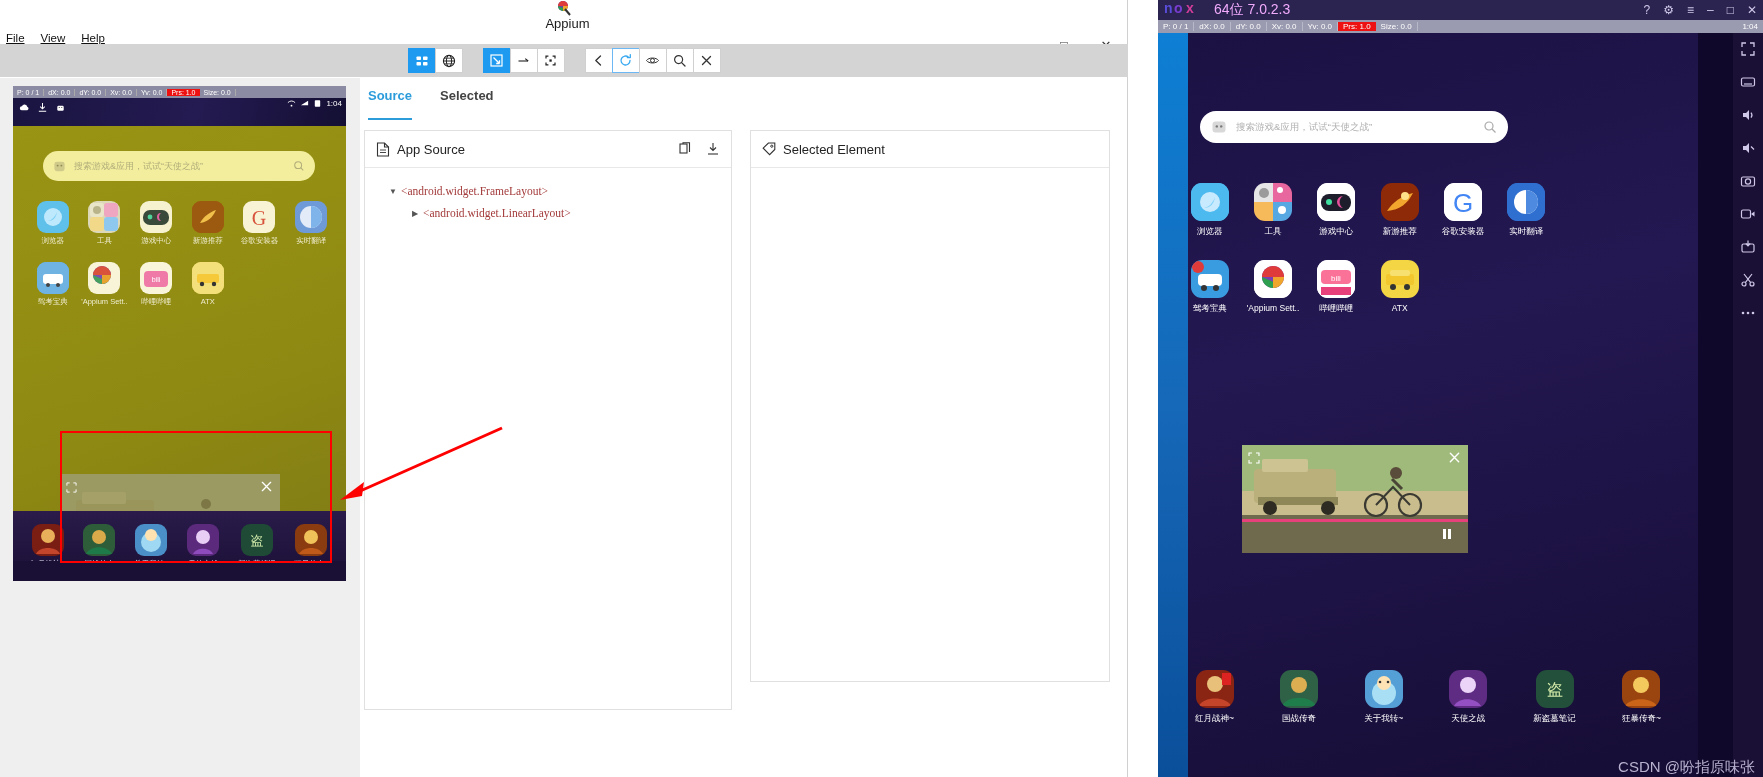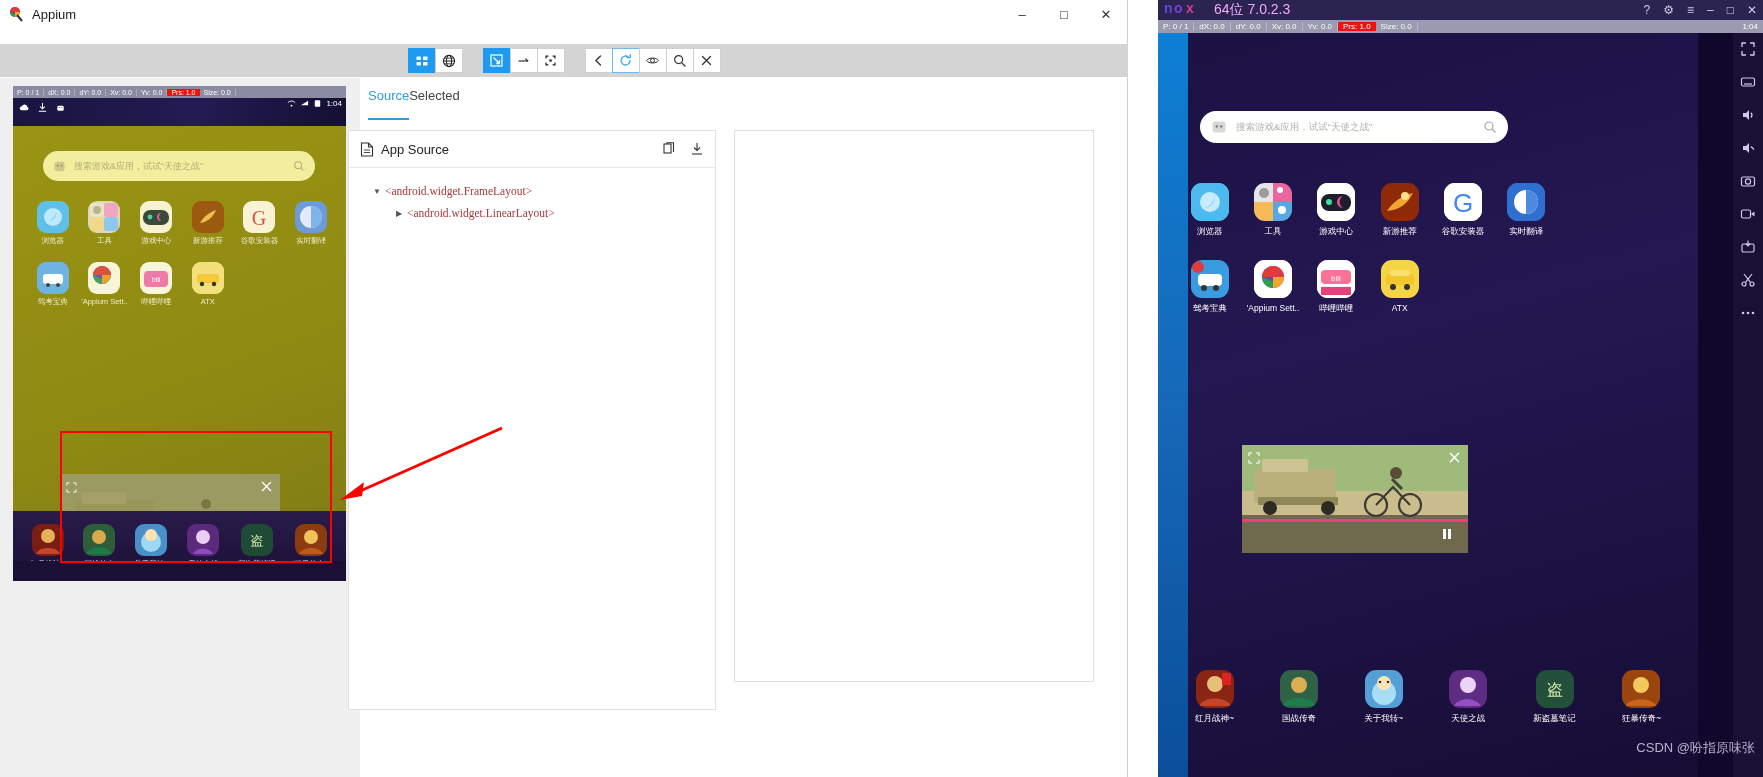--- a/index.html
+++ b/index.html
@@ -10,21 +10,21 @@
   }
   .screen { position: relative; width: 1763px; height: 777px; }
 
   
   .appium-win {
     position: absolute; left: 0; top: 0; width: 1128px; height: 777px;
     background: #ffffff; border-right: 1px solid #d0d0d0;
   }
   .titlebar {
     height: 28px; display: flex; align-items: center;
-    padding-left: 8px; background: #ffffff;
+    padding-left: 8px; background: #ffffff; flex-direction: column;
   }
   .app-logo { width: 16px; height: 16px; margin-right: 8px; position: relative; }
   .app-title { font-size: 13px; color: #1a1a1a; }
   .win-controls { margin-left: auto; display: flex; height: 28px; }
   .win-btn {
     width: 42px; height: 28px; display: flex; align-items: center;
     justify-content: center; font-size: 13px; color: #333; cursor: pointer;
   }
 
   .menubar { height: 20px; display: flex; align-items: center; padding-left: 6px; gap: 16px; }
@@ -107,27 +107,27 @@
   .dock-app .ic { width: 32px; height: 32px; border-radius: 9px; overflow: hidden; position: relative; }
   .dock-app .lb { font-size: 7.5px; color: #e9e6f5; white-space: nowrap; }
   .nav-bar {
     position: absolute; left: 0; bottom: 0; width: 100%; height: 20px;
     background: #1a1036;
   }
 
   
   .tabs {
     position: absolute; left: 368px; top: 88px; width: 760px; height: 32px;
-    display: flex; padding-left: 0px;
+    display: flex; gap: 28px; padding-left: 0px; font-weight: bold;
   }
   .tab { font-size: 13px; color: #444; cursor: pointer; padding-bottom: 9px; }
   .tab.active { color: #2d9cdb; border-bottom: 2px solid #2d9cdb; }
 
   .panels {
-    position: absolute; left: 348px; top: 130px; width: 760px; height: 640px;
+    position: absolute; left: 364px; top: 130px; width: 760px; height: 640px;
     display: flex; gap: 18px;
   }
   .panel { background: #fff; border: 1px solid #e0e0e0; }
   .panel-head {
     height: 37px; border-bottom: 1px solid #e8e8e8; display: flex;
     align-items: center; padding: 0 11px; gap: 7px; background: #fff;
   }
   .panel-title { font-size: 13px; color: #232323; }
   .panel-actions { margin-left: auto; display: flex; gap: 14px; }
   .pa-btn { cursor: pointer; display: flex; align-items: center; }
@@ -194,21 +194,21 @@
     display: flex; justify-content: space-around; padding: 0 14px;
   }
   .nox-sidebar {
     position: absolute; right: 0; top: 33px; width: 30px; height: 744px;
     background: #1a1035; display: flex; flex-direction: column;
     align-items: center; padding-top: 6px; gap: 13px;
   }
   .sb-ic { width: 20px; height: 20px; display: flex; align-items: center; justify-content: center;
     color: #b8b2d8; cursor: pointer; }
   .watermark {
-    position: absolute; right: 8px; bottom: 20px; font-size: 13px; color: #b9b2cf; margin-top: 40px;
+    position: absolute; right: 8px; bottom: 0; font-size: 15px; color: #b9b2cf; margin-top: 40px;
   }
 </style>
 </head>
 <body>
 
 <div class="screen">
 
   <div class="appium-win">
 
     <div class="titlebar">
@@ -228,20 +228,25 @@
         </div>
         <div class="win-btn">
           <span>□</span>
         </div>
         <div class="win-btn close">
           <span>✕</span>
         </div>
       </div>
     </div>
 
+    <div class="menubar">
+      <span class="menu-item"><u>File</u></span>
+      <span class="menu-item"><u>View</u></span>
+      <span class="menu-item"><u>Help</u></span>
+    </div>
 
     <div class="toolbar">
       <div class="tgroup">
         <div class="tbtn active">
           <svg width="14" height="14" viewBox="0 0 14 14">
             <rect x="1.5" y="2.5" width="4.5" height="3.5" rx="0.7" fill="#fff"></rect>
             <rect x="8" y="2.5" width="4.5" height="3.5" rx="0.7" fill="#fff"></rect>
             <rect x="1.5" y="8" width="4.5" height="3.5" rx="0.7" fill="#fff"></rect>
             <rect x="8" y="8" width="4.5" height="3.5" rx="0.7" fill="#fff"></rect>
           </svg>
@@ -590,20 +595,27 @@
             <span class="tag">&lt;android.widget.FrameLayout&gt;</span>
           </div>
           <div class="tree-row" style="padding-left:32px">
             <span class="caret">▶</span>
             <span class="tag">&lt;android.widget.LinearLayout&gt;</span>
           </div>
         </div>
       </div>
 
       <div class="panel" style="width:360px;height:552px;">
+        <div class="panel-head">
+          <svg width="14" height="14" viewBox="0 0 14 14">
+            <path d="M1.2 6.2 L6.4 1 h6.4 v6.4 L7.6 12.6 z" fill="none" stroke="#333" stroke-width="1.1"></path>
+            <circle cx="9.8" cy="4.2" r="1.1" fill="none" stroke="#333" stroke-width="1"></circle>
+          </svg>
+          <span class="panel-title">Selected Element</span>
+        </div>
       </div>
     </div>
 
     <svg class="arrow-svg" width="180" height="90" viewBox="0 0 180 90">
       <line x1="172" y1="8" x2="28" y2="72" stroke="#ff0000" stroke-width="3"></line>
       <path d="M10 80 L34 62 L32 76 Z" fill="#ff0000"></path>
     </svg>
   </div>
 
   <div class="nox-win">

